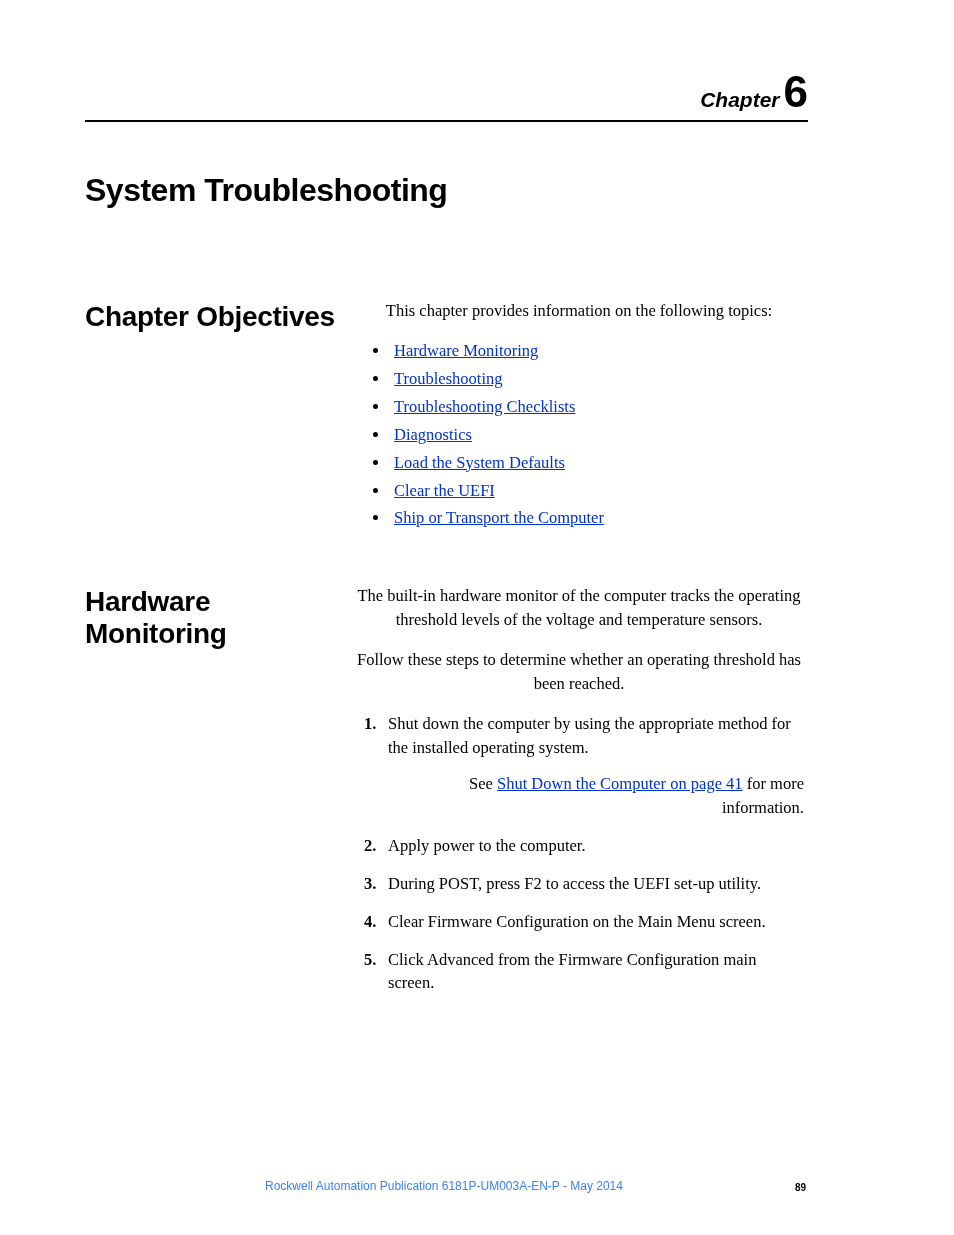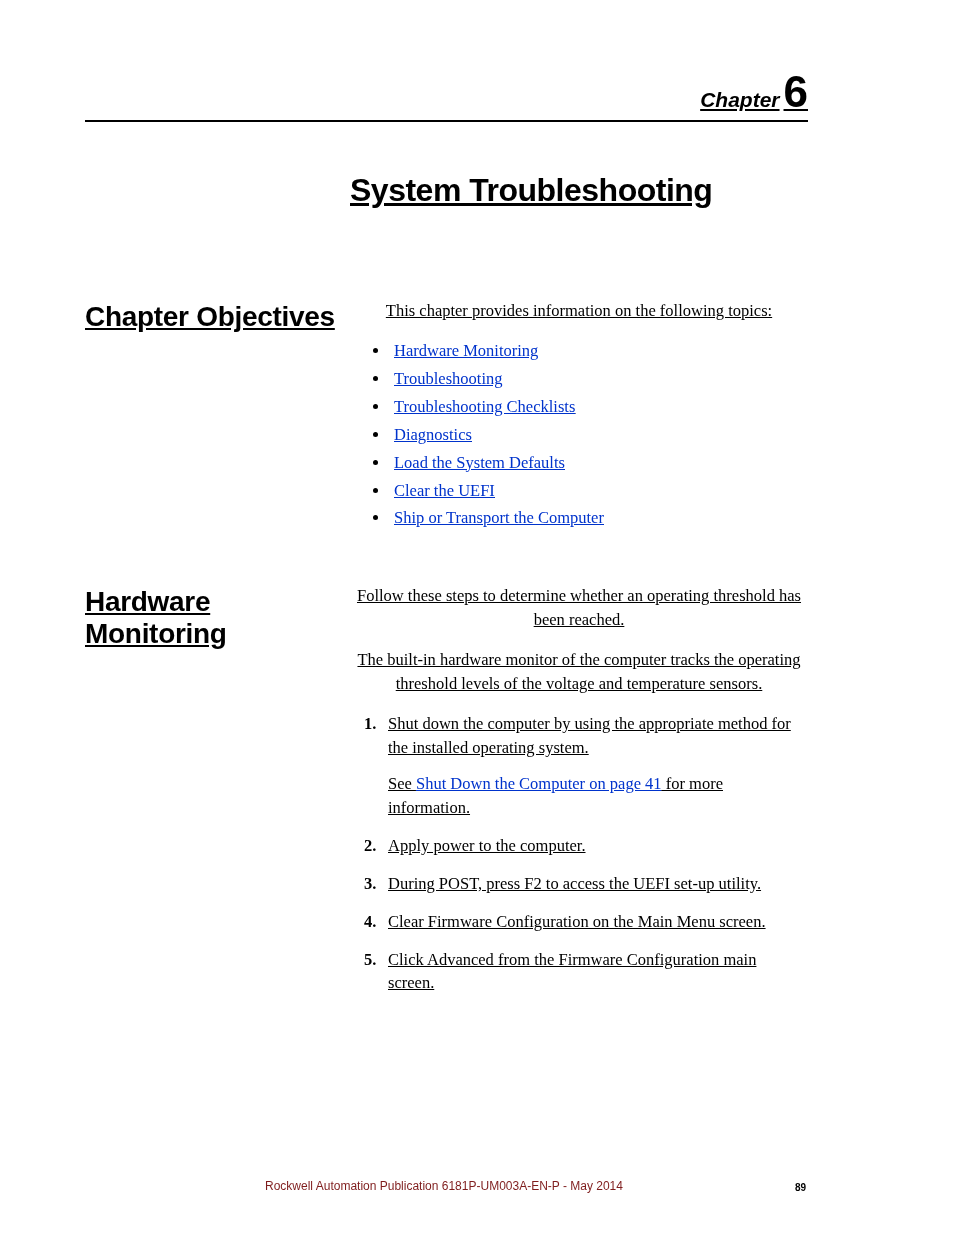--- a/index.html
+++ b/index.html
@@ -9,21 +9,20 @@
     background: #fff;
     font-family: Georgia, 'Times New Roman', serif;
     color: #000;
   }
   .page {
     width: 888px;
     height: 1235px;
     position: relative;
     box-sizing: border-box;
     padding: 70px 80px 40px 85px;
-    text-decoration: underline;
   }
   .chapter-header {
     text-align: right;
     font-family: 'Helvetica Neue', Arial, sans-serif;
     font-weight: bold;
     font-style: italic;
     font-size: 21px;
     margin-bottom: 6px;
   }
   .chapter-number {
@@ -36,21 +35,20 @@
   }
   .header-rule {
     border: none;
     border-top: 2px solid #000;
     margin: 0 0 50px 0;
   }
   .page-title {
     font-family: 'Helvetica Neue', Arial, sans-serif;
     font-weight: 800;
     font-size: 32px;
-    margin-left: 265px;
     margin-bottom: 90px;
     letter-spacing: -0.5px;
   }
   .section {
     display: flex;
     align-items: flex-start;
     margin-bottom: 50px;
   }
   .section-heading {
     width: 265px;
@@ -98,30 +96,31 @@
     counter-increment: stepnum;
     content: counter(stepnum) ".";
     font-weight: bold;
     position: absolute;
     left: -24px;
     top: 0;
   }
   .step-sub {
     margin-top: 12px;
     display: block;
+    text-align: right;
   }
   .footer {
     position: absolute;
     bottom: 42px;
     left: 0;
     right: 0;
     text-align: center;
     font-family: 'Helvetica Neue', Arial, sans-serif;
     font-size: 12px;
-    color: #7f1d1d;
+    color: #3b82f6;
   }
   .page-number {
     position: absolute;
     bottom: 42px;
     right: 82px;
     font-family: 'Helvetica Neue', Arial, sans-serif;
     font-weight: bold;
     font-size: 10px;
   }
 </style>
@@ -149,22 +148,22 @@
         <li><a class="link" href="#">Load the System Defaults</a></li>
         <li><a class="link" href="#">Clear the UEFI</a></li>
         <li><a class="link" href="#">Ship or Transport the Computer</a></li>
       </ul>
     </div>
   </div>
 
   <div class="section">
     <div class="section-heading">Hardware Monitoring</div>
     <div class="section-body">
+      <p>The built-in hardware monitor of the computer tracks the operating threshold levels of the voltage and temperature sensors.</p>
       <p>Follow these steps to determine whether an operating threshold has been reached.</p>
-      <p>The built-in hardware monitor of the computer tracks the operating threshold levels of the voltage and temperature sensors.</p>
       <ol class="numbered">
         <li>
           <span>Shut down the computer by using the appropriate method for the installed operating system.</span>
           <span class="step-sub">
             <span>See </span><a class="link" href="#">Shut Down the Computer on page 41</a><span> for more information.</span>
           </span>
         </li>
         <li><span>Apply power to the computer.</span></li>
         <li><span>During POST, press F2 to access the UEFI set-up utility.</span></li>
         <li><span>Clear Firmware Configuration on the Main Menu screen.</span></li>

